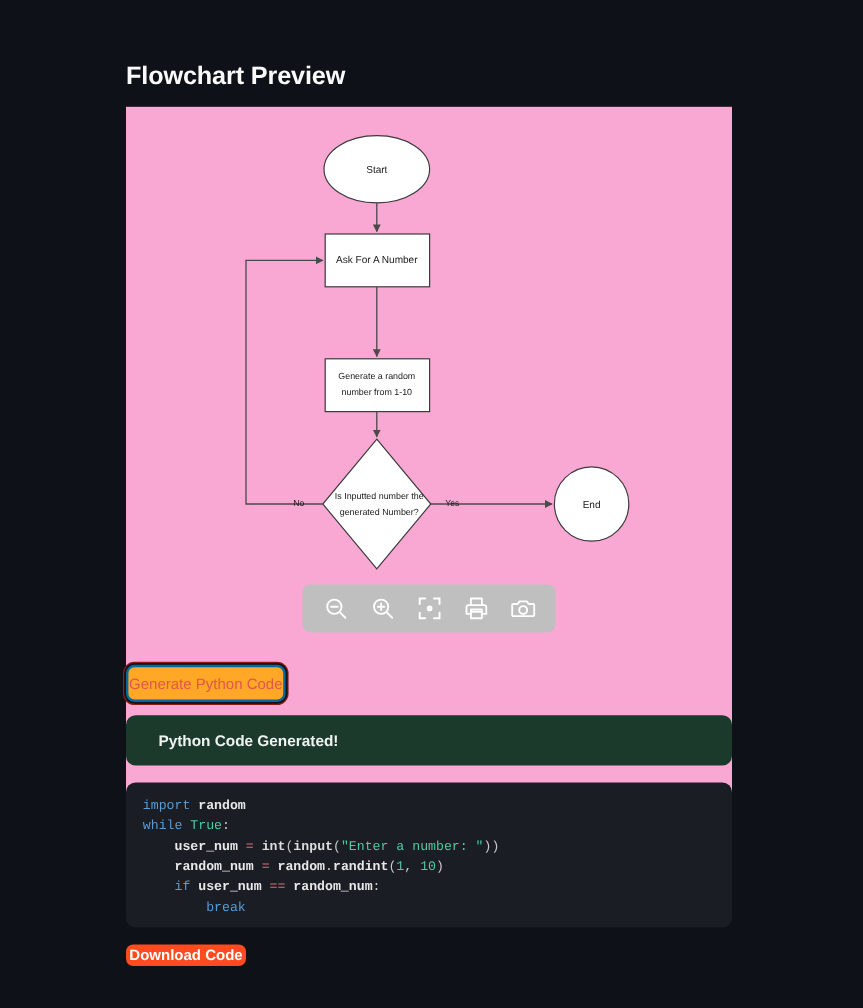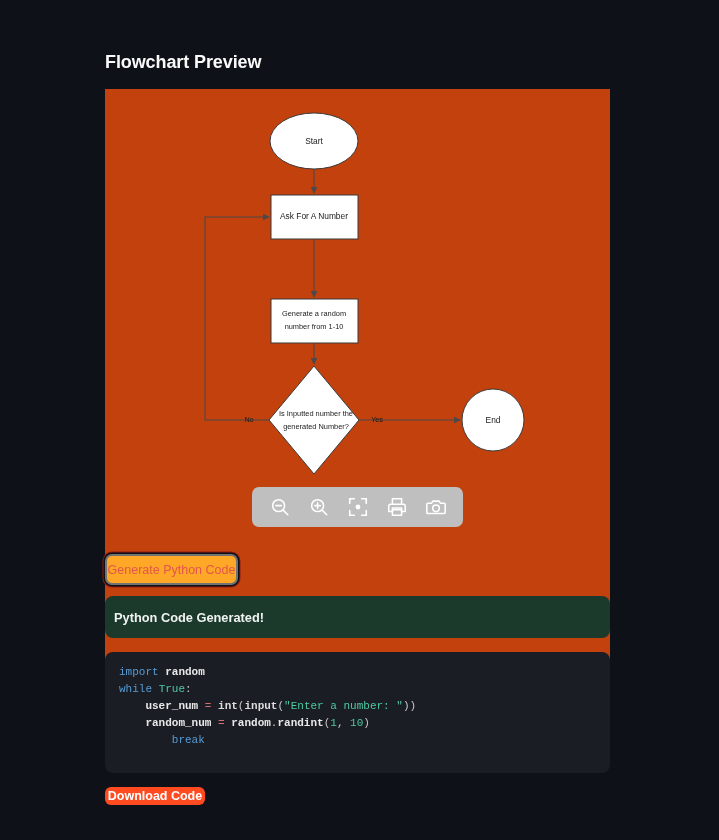--- a/index.html
+++ b/index.html
@@ -48,33 +48,33 @@
     display: block;
     color: #FAFAFA;
   }
 
   
   .section-title {
     position: absolute;
     left: 105px;
     top: 52px;
     color: #FAFAFA;
-    font-size: 18px;
+    font-size: 21px;
     font-weight: 700;
     letter-spacing: -.1px;
   }
 
   
   .canvas {
     position: absolute;
     left: 105px;
     top: 89px;
     width: 505px;
     height: 580px;
-    background: #c2410c;
+    background: #f9a8d4;
     overflow: hidden;
   }
   .canvas svg { display: block; }
 
   .fc-text {
     font-family: "Liberation Sans", sans-serif;
     font-size: 8.4px;
     fill: #1a1a1a;
     text-anchor: middle;
     dominant-baseline: middle;
@@ -130,21 +130,21 @@
   .tool-btn svg { display: block; }
 
   
   .btn-generate {
     position: absolute;
     left: 105px;
     top: 554px;
     width: 133px;
     height: 31px;
     background: #FFA726;
-    border: 2px solid #737373;
+    border: 2px solid #0369a1;
     border-radius: 7px;
     color: #E2574C;
     font-family: "Liberation Sans", sans-serif;
     font-size: 12.5px;
     font-weight: 500;
     display: flex;
     align-items: center;
     justify-content: center;
     cursor: pointer;
     box-shadow: 0 0 0 1.5px #0E1117, 0 0 0 2.5px #8C1C13;
@@ -154,21 +154,21 @@
   .success {
     position: absolute;
     left: 105px;
     top: 596px;
     width: 505px;
     height: 42px;
     background: #1B3A2B;
     border-radius: 8px;
     display: flex;
     align-items: center;
-    padding-left: 9px;
+    padding-left: 27px;
   }
   .success-text {
     color: #F0F4F1;
     font-size: 12.8px;
     font-weight: 600;
   }
 
   
   .codeblock {
     position: absolute;
@@ -314,18 +314,19 @@
 
   <div class="success">
     <span class="success-text">Python Code Generated!</span>
   </div>
 
   <div class="codeblock">
     <div class="code-line"><span class="tok-kw">import</span> <span class="tok-name">random</span></div>
     <div class="code-line"><span class="tok-kw">while</span> <span class="tok-const">True</span><span class="tok-punc">:</span></div>
     <div class="code-line">    <span class="tok-name">user_num</span> <span class="tok-op">=</span> <span class="tok-fn">int</span><span class="tok-punc">(</span><span class="tok-fn">input</span><span class="tok-punc">(</span><span class="tok-str">"Enter a number: "</span><span class="tok-punc">))</span></div>
     <div class="code-line">    <span class="tok-name">random_num</span> <span class="tok-op">=</span> <span class="tok-name">random</span><span class="tok-punc">.</span><span class="tok-name">randint</span><span class="tok-punc">(</span><span class="tok-num">1</span><span class="tok-punc">, </span><span class="tok-num">10</span><span class="tok-punc">)</span></div>
+    <div class="code-line">    <span class="tok-kw">if</span> <span class="tok-name">user_num</span> <span class="tok-op">==</span> <span class="tok-name">random_num</span><span class="tok-punc">:</span></div>
     <div class="code-line">        <span class="tok-kw">break</span></div>
   </div>
 
   <div class="btn-download">Download Code</div>
 
 </div>
 
 </body></html>

